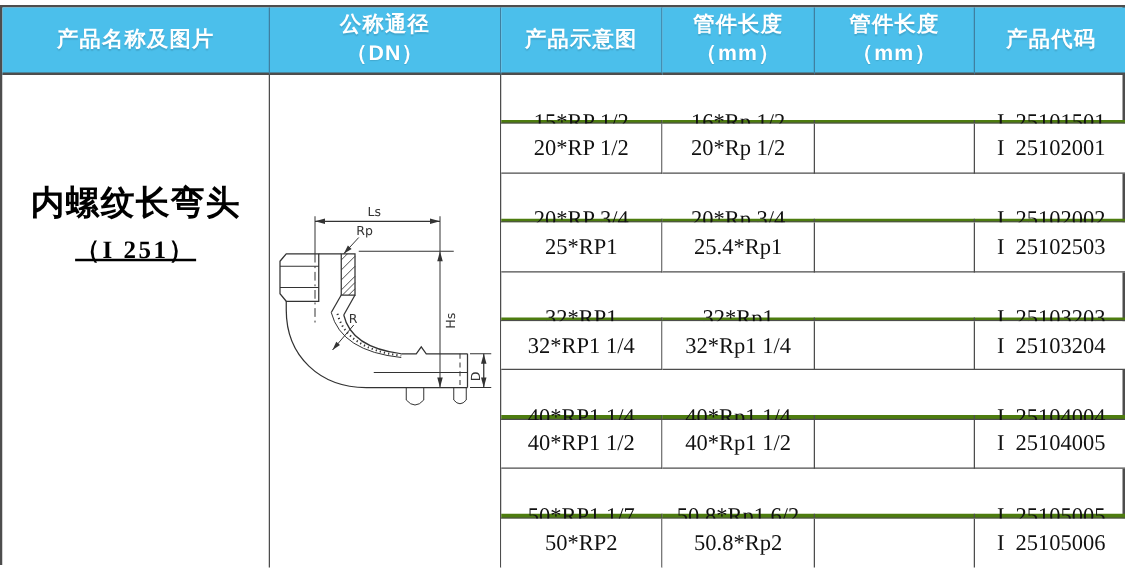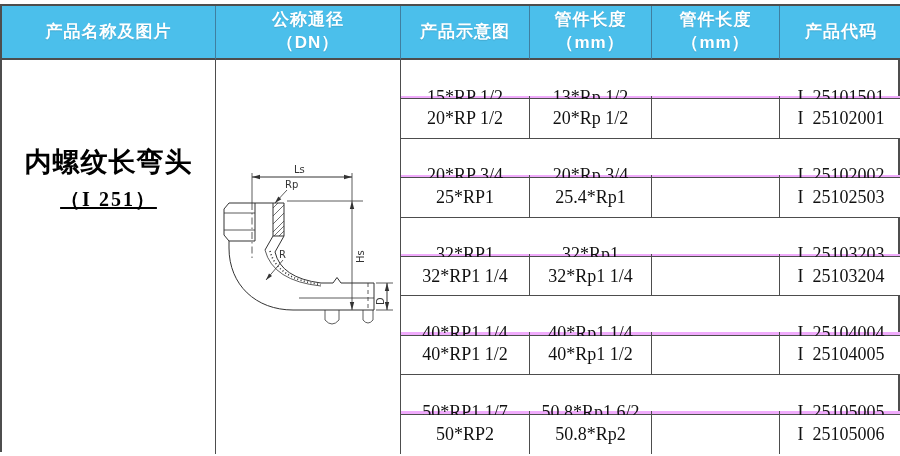--- a/index.html
+++ b/index.html
@@ -39,21 +39,21 @@
   .cell {
     display: flex; align-items: center; justify-content: center;
     font-family: "Liberation Serif", serif;
     font-size: 18px;
     color: #111;
     border-right: 1.5px solid #4d4d4d;
     border-bottom: 1.5px solid #4d4d4d;
     white-space: pre;
     background: #fff;
   }
-  .cell.alt { background: #f0abfc; margin-top: 36px; }
+  .cell.alt { background: #4d7c0f; margin-top: 36px; }
   .cell.lastrow { border-bottom: none; }
   .cell.lastcol { border-right: none; }
 
   .namecell {
     grid-column: 1; grid-row: 2 / 12;
     background: #fff;
     border-right: 1.5px solid #4d4d4d;
     display: flex; flex-direction: column; align-items: center;
     padding-top: 84px;
   }
@@ -181,21 +181,21 @@
 
         <text x="73" y="13">Ls</text>
         <text x="64" y="28">Rp</text>
         <text x="58" y="98">R</text>
         <text transform="translate(143,103) rotate(-90)">Hs</text>
         <text transform="translate(163,145) rotate(-90)">D</text>
       </svg>
     </div>
 
     <div class="cell alt">15*RP 1/2</div>
-    <div class="cell alt">13*Rp 1/2</div>
+    <div class="cell alt">16*Rp 1/2</div>
     <div class="cell alt"></div>
     <div class="cell alt lastcol">I  25101501</div>
 
     <div class="cell">20*RP 1/2</div>
     <div class="cell">20*Rp 1/2</div>
     <div class="cell"></div>
     <div class="cell lastcol">I  25102001</div>
 
     <div class="cell alt">20*RP 3/4</div>
     <div class="cell alt">20*Rp 3/4</div>

